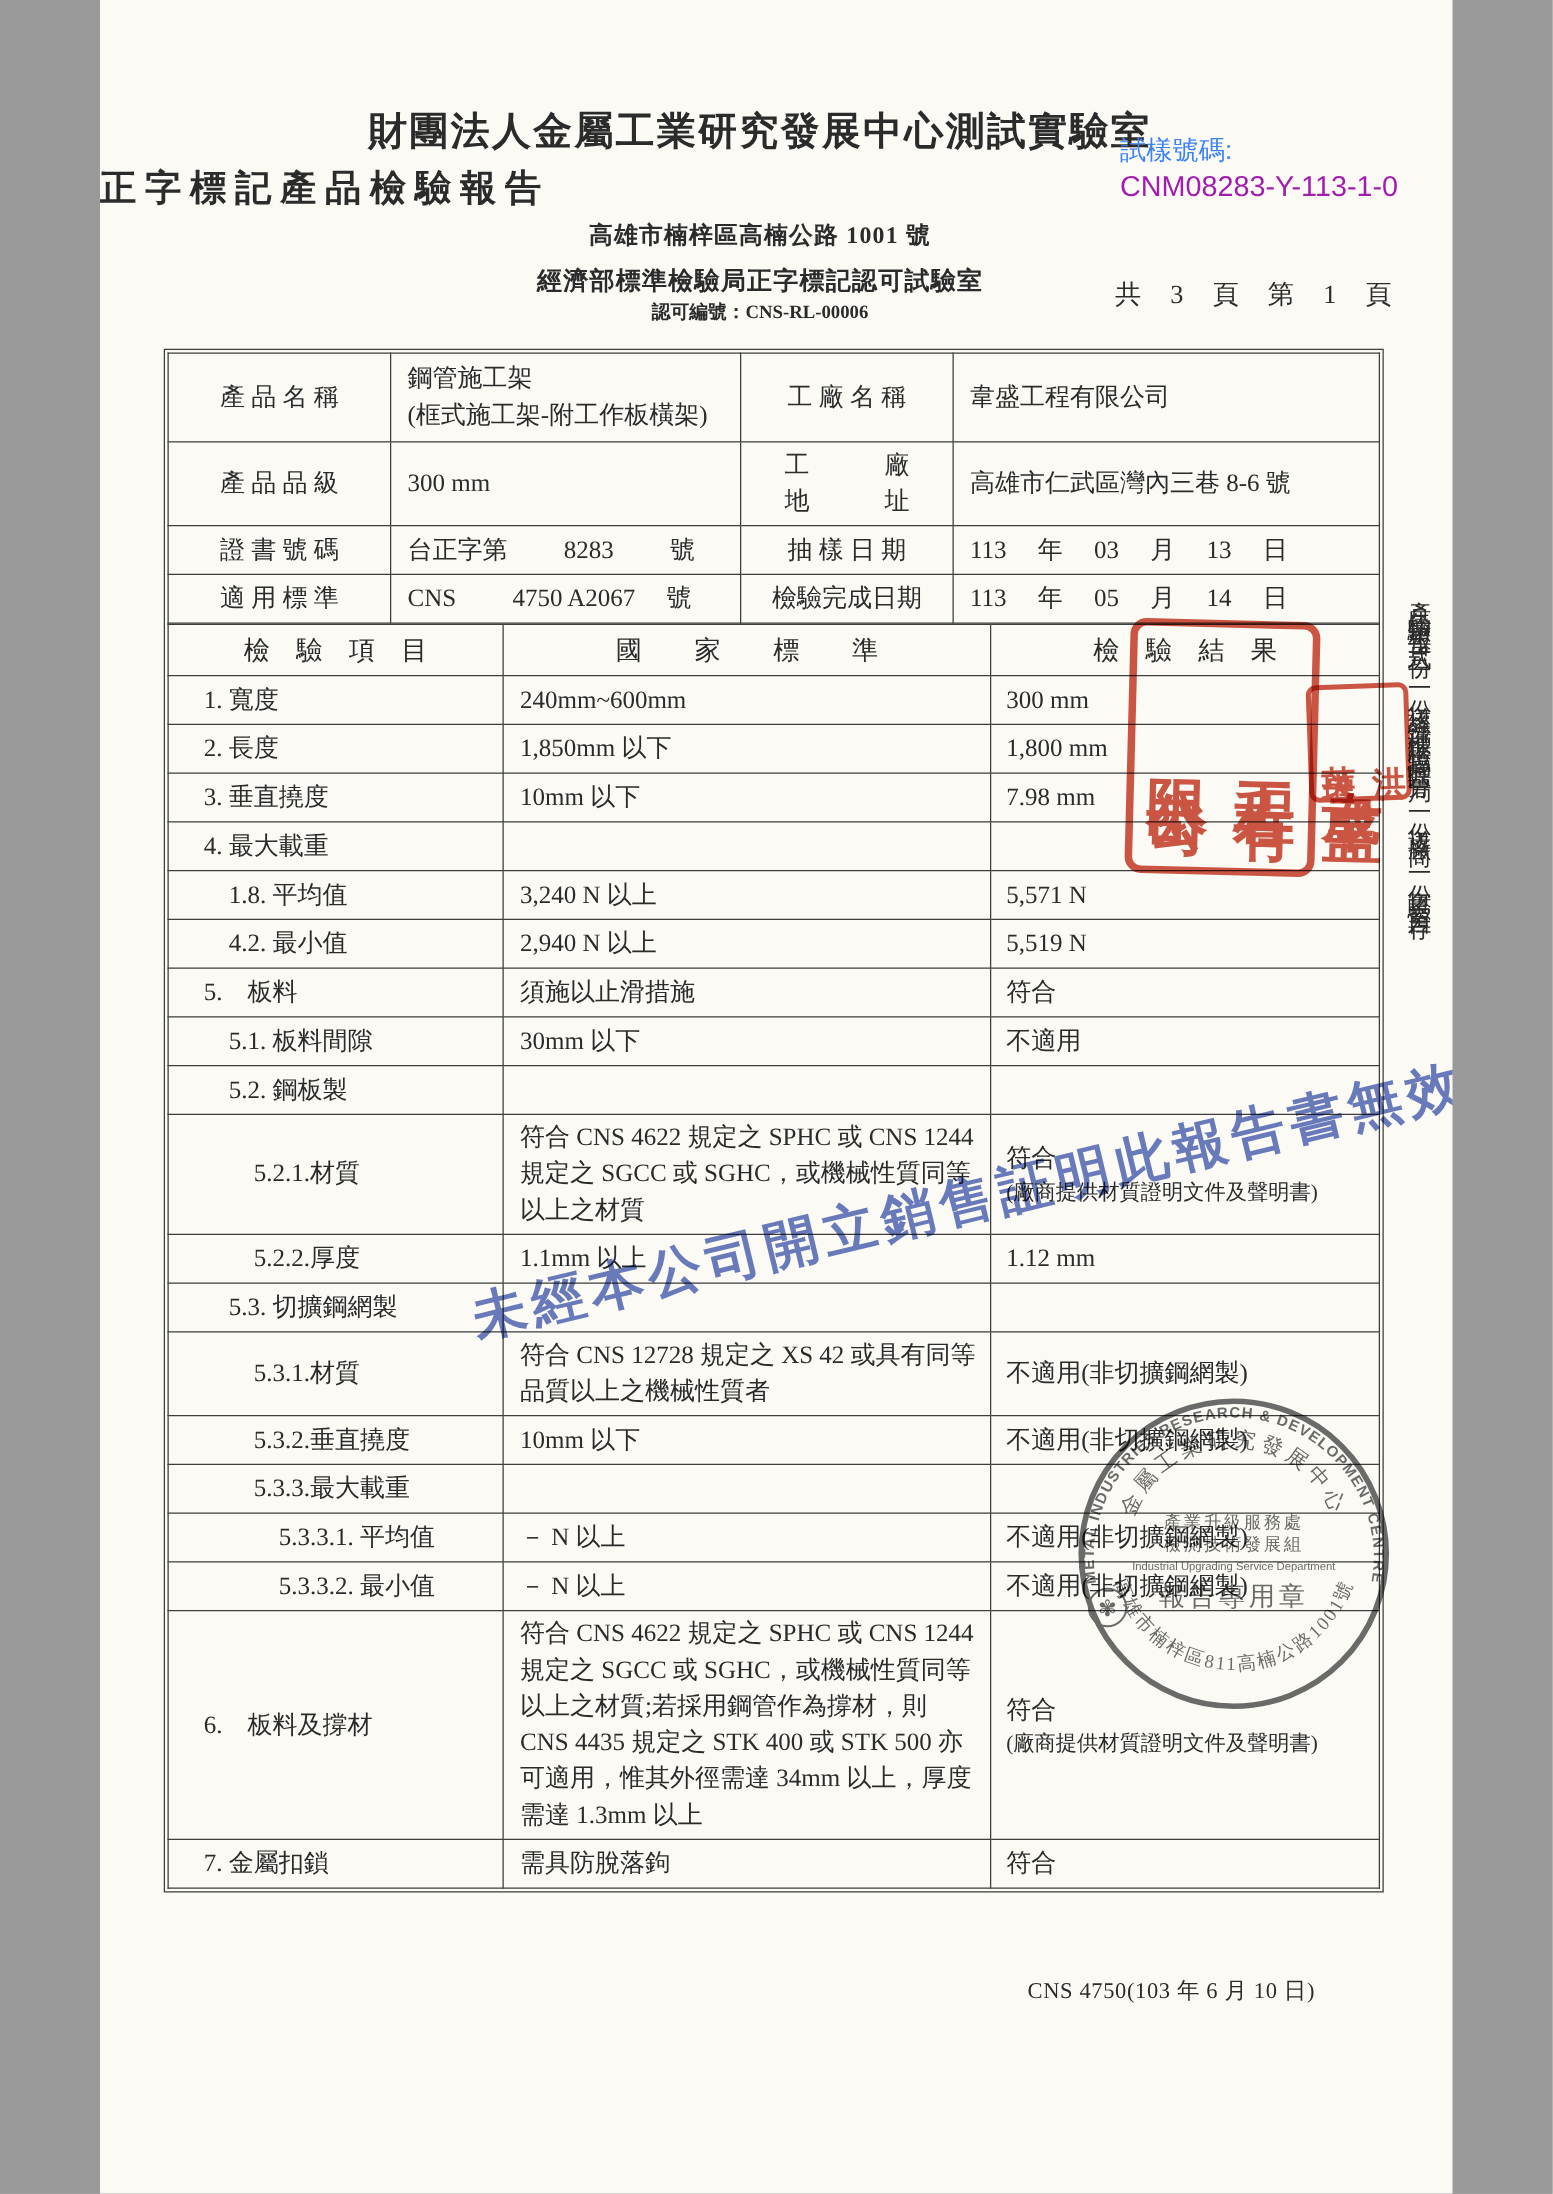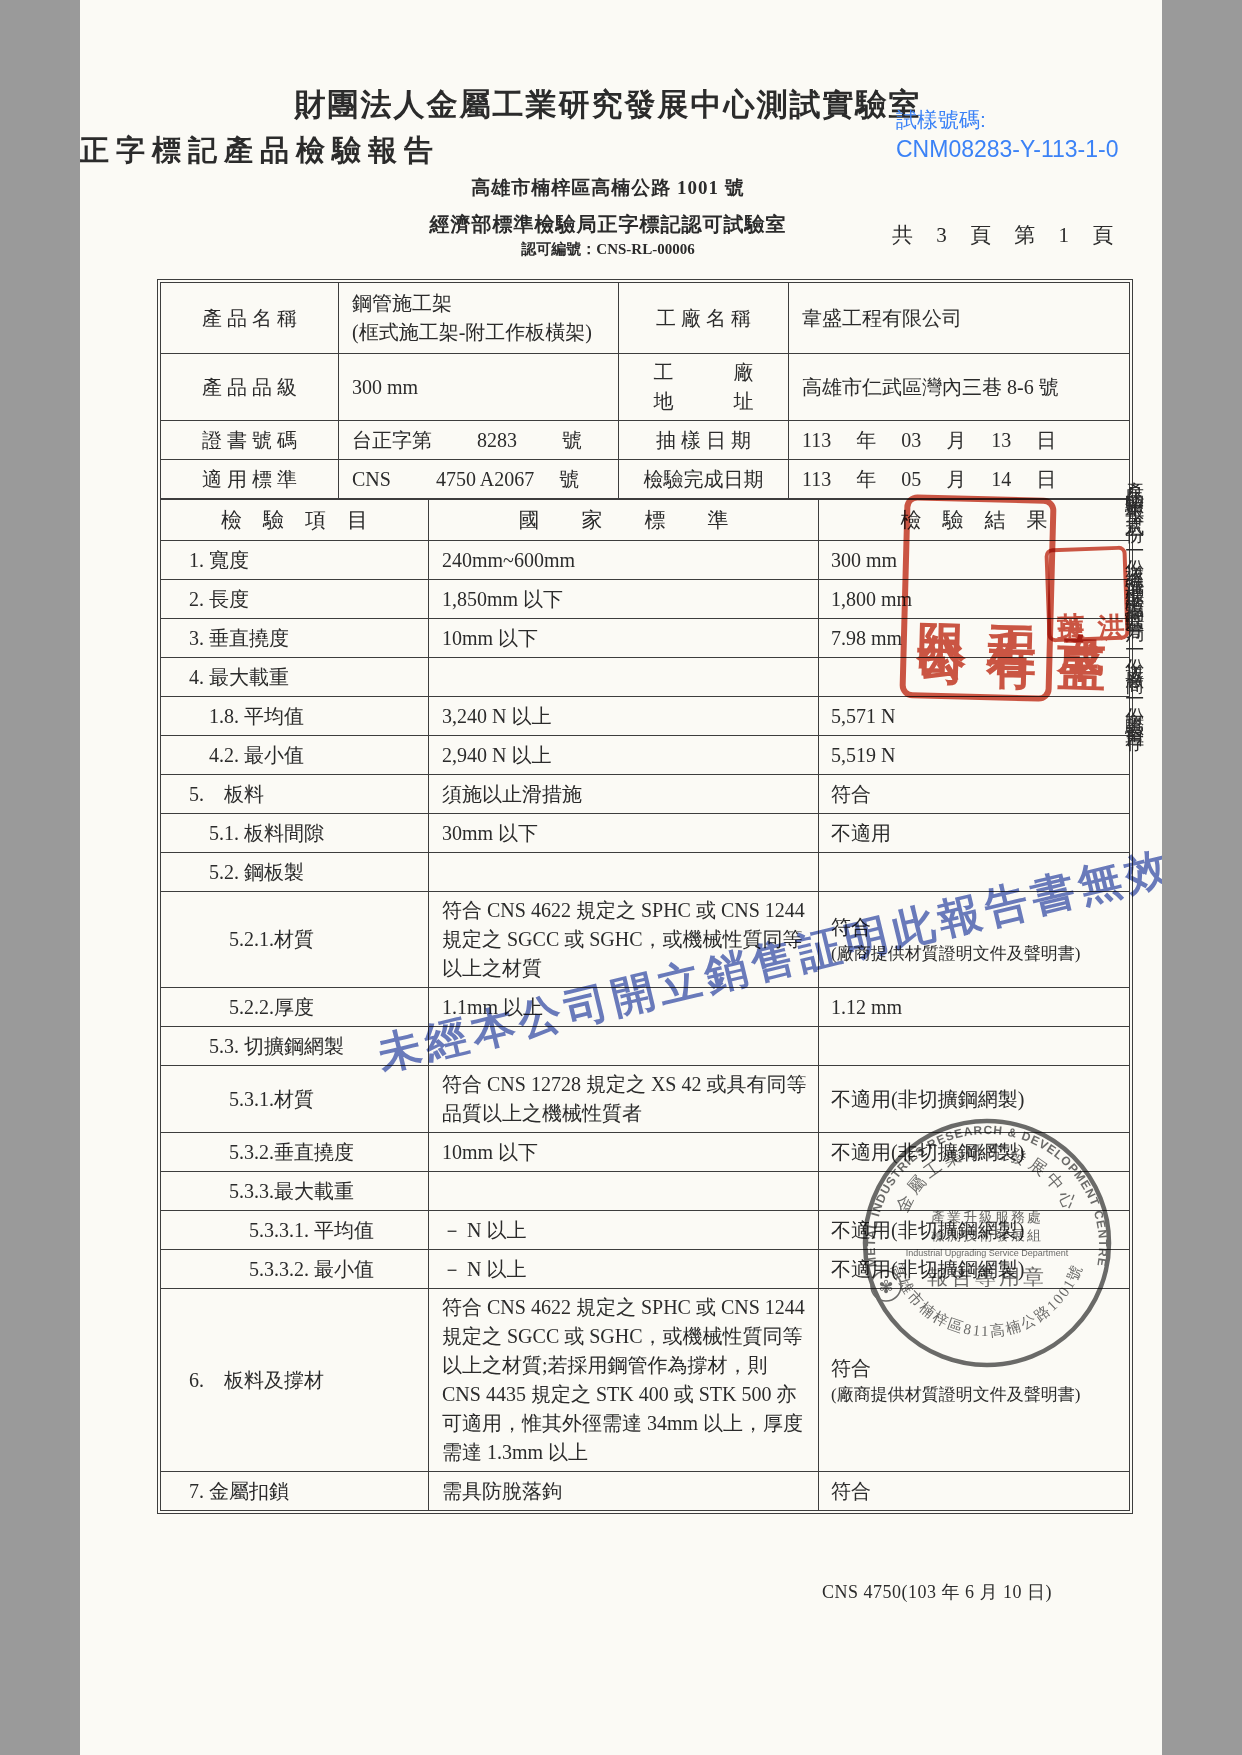--- a/index.html
+++ b/index.html
@@ -11,28 +11,28 @@
   
   .org-title{position:absolute;left:0;top:84px;width:1056px;text-align:center;
     font-size:31px;font-weight:bold;letter-spacing:2px;}
   .report-title{position:absolute;left:0;top:131px;width:1056px;text-align:left;
     font-size:29px;font-weight:bold;letter-spacing:7px;}
   .org-address{position:absolute;left:0;top:175px;width:1056px;text-align:center;
     font-size:19px;font-weight:bold;letter-spacing:1px;}
   .sample-label{position:absolute;left:816px;top:106px;font-size:21px;
     font-family:"Liberation Sans","DejaVu Sans",sans-serif;color:#3b82f6;}
   .sample-no{position:absolute;left:816px;top:136px;font-size:23px;
-    font-family:"Liberation Sans","DejaVu Sans",sans-serif;color:#3b82f6;}
+    font-family:"Liberation Sans","DejaVu Sans",sans-serif;color:#a21caf;}
   .accredited-lab{position:absolute;left:0;top:211px;width:1056px;text-align:center;
     font-size:20px;font-weight:bold;letter-spacing:1px;}
   .accreditation-no{position:absolute;left:0;top:240px;width:1056px;text-align:center;
     font-size:15px;font-weight:bold;}
   .page-info{position:absolute;left:812px;top:221px;font-size:21px;letter-spacing:9px;}
   
-  .tables{position:absolute;left:80px;top:282px;width:970px;
+  .tables{position:absolute;left:54px;top:282px;width:970px;
     outline:1.5px solid #3d3d3d;outline-offset:2.5px;}
   table{border-collapse:collapse;width:100%;table-layout:fixed;}
   td,th{border:1px solid #3d3d3d;font-size:20px;vertical-align:middle;
     padding:4px 10px;line-height:1.45;}
   .tbl{border:1.5px solid #3d3d3d;}
   .c-label{text-align:center;white-space:pre-line;}
   .c-value{text-align:left;white-space:pre-line;padding-left:13px;}
   #info-table tr:nth-child(1) td{height:62px;}
   #info-table tr:nth-child(2) td{height:54px;}
   #info-table tr:nth-child(3) td,#info-table tr:nth-child(4) td{height:30px;}

